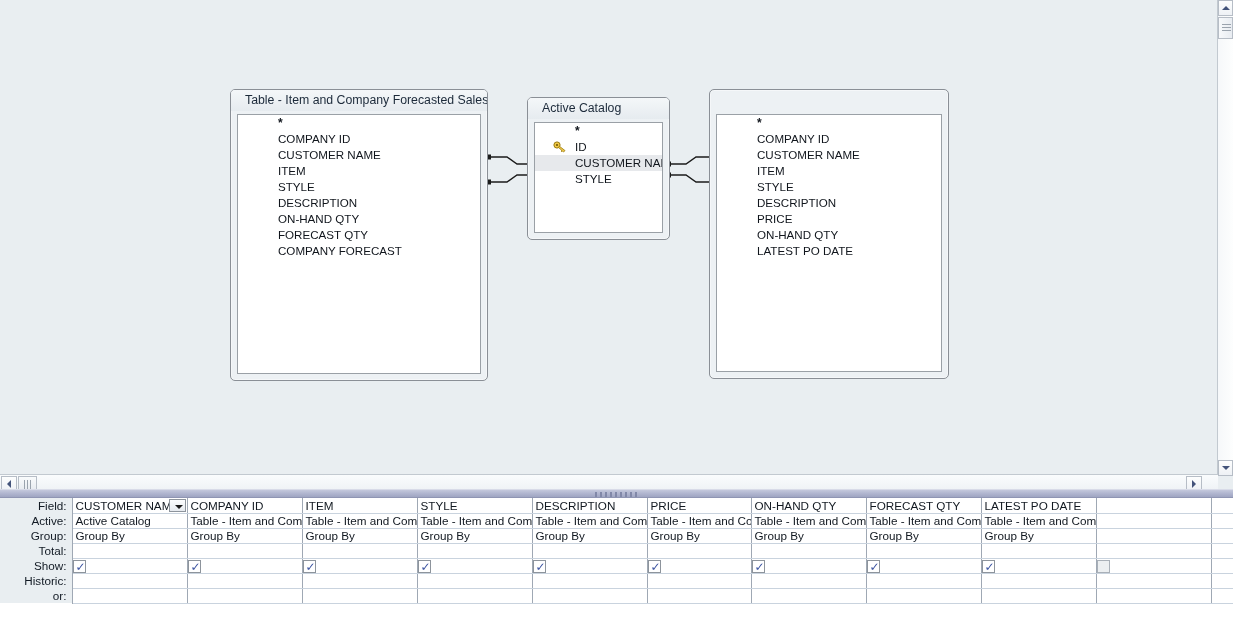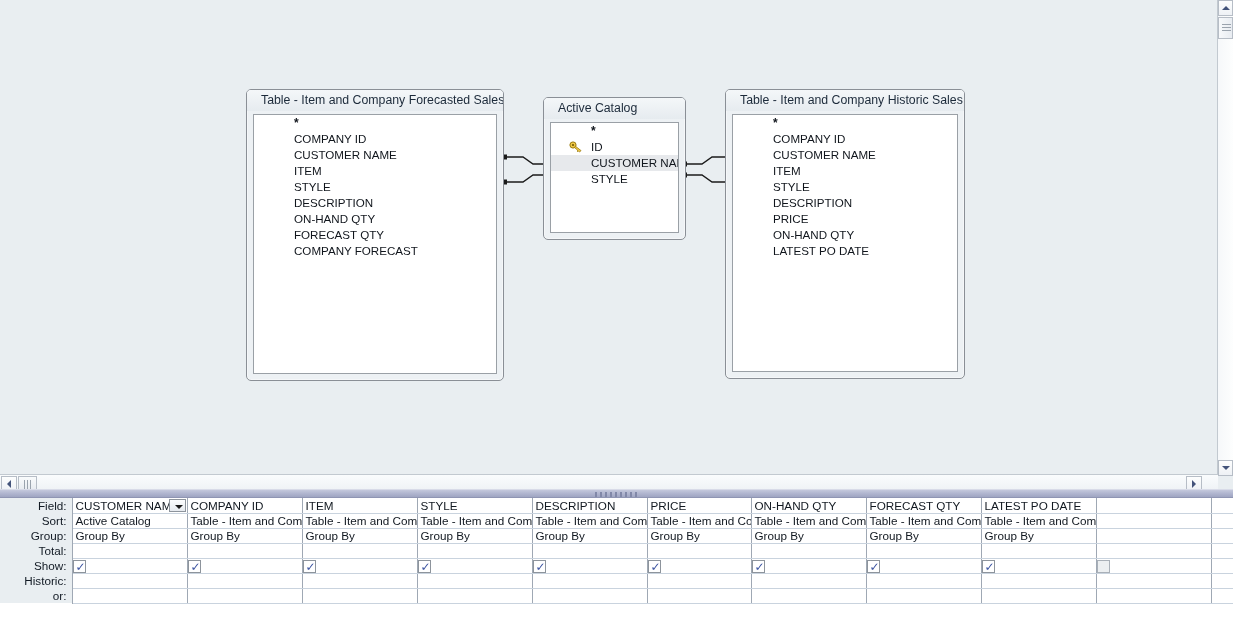--- a/index.html
+++ b/index.html
@@ -16,21 +16,20 @@
     background: #e9eef1;
   }
 
   
   #diagram-pane {
     position: absolute;
     left: 0; top: 0;
     width: 1218px; height: 470px;
     background: #e9eef1;
     overflow: hidden;
-    margin-left: 16px;
   }
 
   .table-box {
     position: absolute;
     background: #edf1f4;
     border: 1px solid #8a8f96;
     border-radius: 5px;
     box-shadow: 0 0 0 1px rgba(255,255,255,0.45) inset;
   }
   .table-title {
@@ -275,21 +274,20 @@
             <div class="field-row"><span class="key-icon"><svg viewBox="0 0 13 12" width="13" height="12">
                   <circle cx="4" cy="4" r="3.1" fill="#f0c846" stroke="#9a7b10" stroke-width="1"></circle>
                   <circle cx="4" cy="4" r="1.1" fill="#6e5608"></circle>
                   <path d="M6.4 5.2 L12 9.6 L10.6 11 L9.6 10.1 L8.9 10.8 L8 10 L8.7 9.3 L7.9 8.6 L5.4 6.4 Z" fill="#f0c846" stroke="#9a7b10" stroke-width="0.8" stroke-linejoin="round"></path>
                 </svg></span><span>ID</span></div>
             <div class="field-row selected"><span>CUSTOMER NAME</span></div>
             <div class="field-row"><span>STYLE</span></div>
           </div>
         </div>
         <div class="table-box" style="left: 709px; top: 89px; width: 240px; height: 290px;">
-          <div class="table-title">Table - Item and Company Historic Sales</div>
           <div class="table-fieldlist">
             <div class="field-row asterisk"><span>*</span></div>
             <div class="field-row"><span>COMPANY ID</span></div>
             <div class="field-row"><span>CUSTOMER NAME</span></div>
             <div class="field-row"><span>ITEM</span></div>
             <div class="field-row"><span>STYLE</span></div>
             <div class="field-row"><span>DESCRIPTION</span></div>
             <div class="field-row"><span>PRICE</span></div>
             <div class="field-row"><span>ON-HAND QTY</span></div>
             <div class="field-row"><span>LATEST PO DATE</span></div>
@@ -371,21 +369,21 @@
             <td><span>STYLE</span></td>
             <td><span>DESCRIPTION</span></td>
             <td><span>PRICE</span></td>
             <td><span>ON-HAND QTY</span></td>
             <td><span>FORECAST QTY</span></td>
             <td><span>LATEST PO DATE</span></td>
             <td><span></span></td>
             <td class="tail"><span></span></td>
           </tr>
           <tr>
-            <td class="rowlabel">Sort:</td>
+            <td class="rowlabel">Active:</td>
             <td><span>Active Catalog</span></td>
             <td><span>Table - Item and Com</span></td>
             <td><span>Table - Item and Com</span></td>
             <td><span>Table - Item and Com</span></td>
             <td><span>Table - Item and Com</span></td>
             <td><span>Table - Item and Com</span></td>
             <td><span>Table - Item and Com</span></td>
             <td><span>Table - Item and Com</span></td>
             <td><span>Table - Item and Com</span></td>
             <td><span></span></td>

